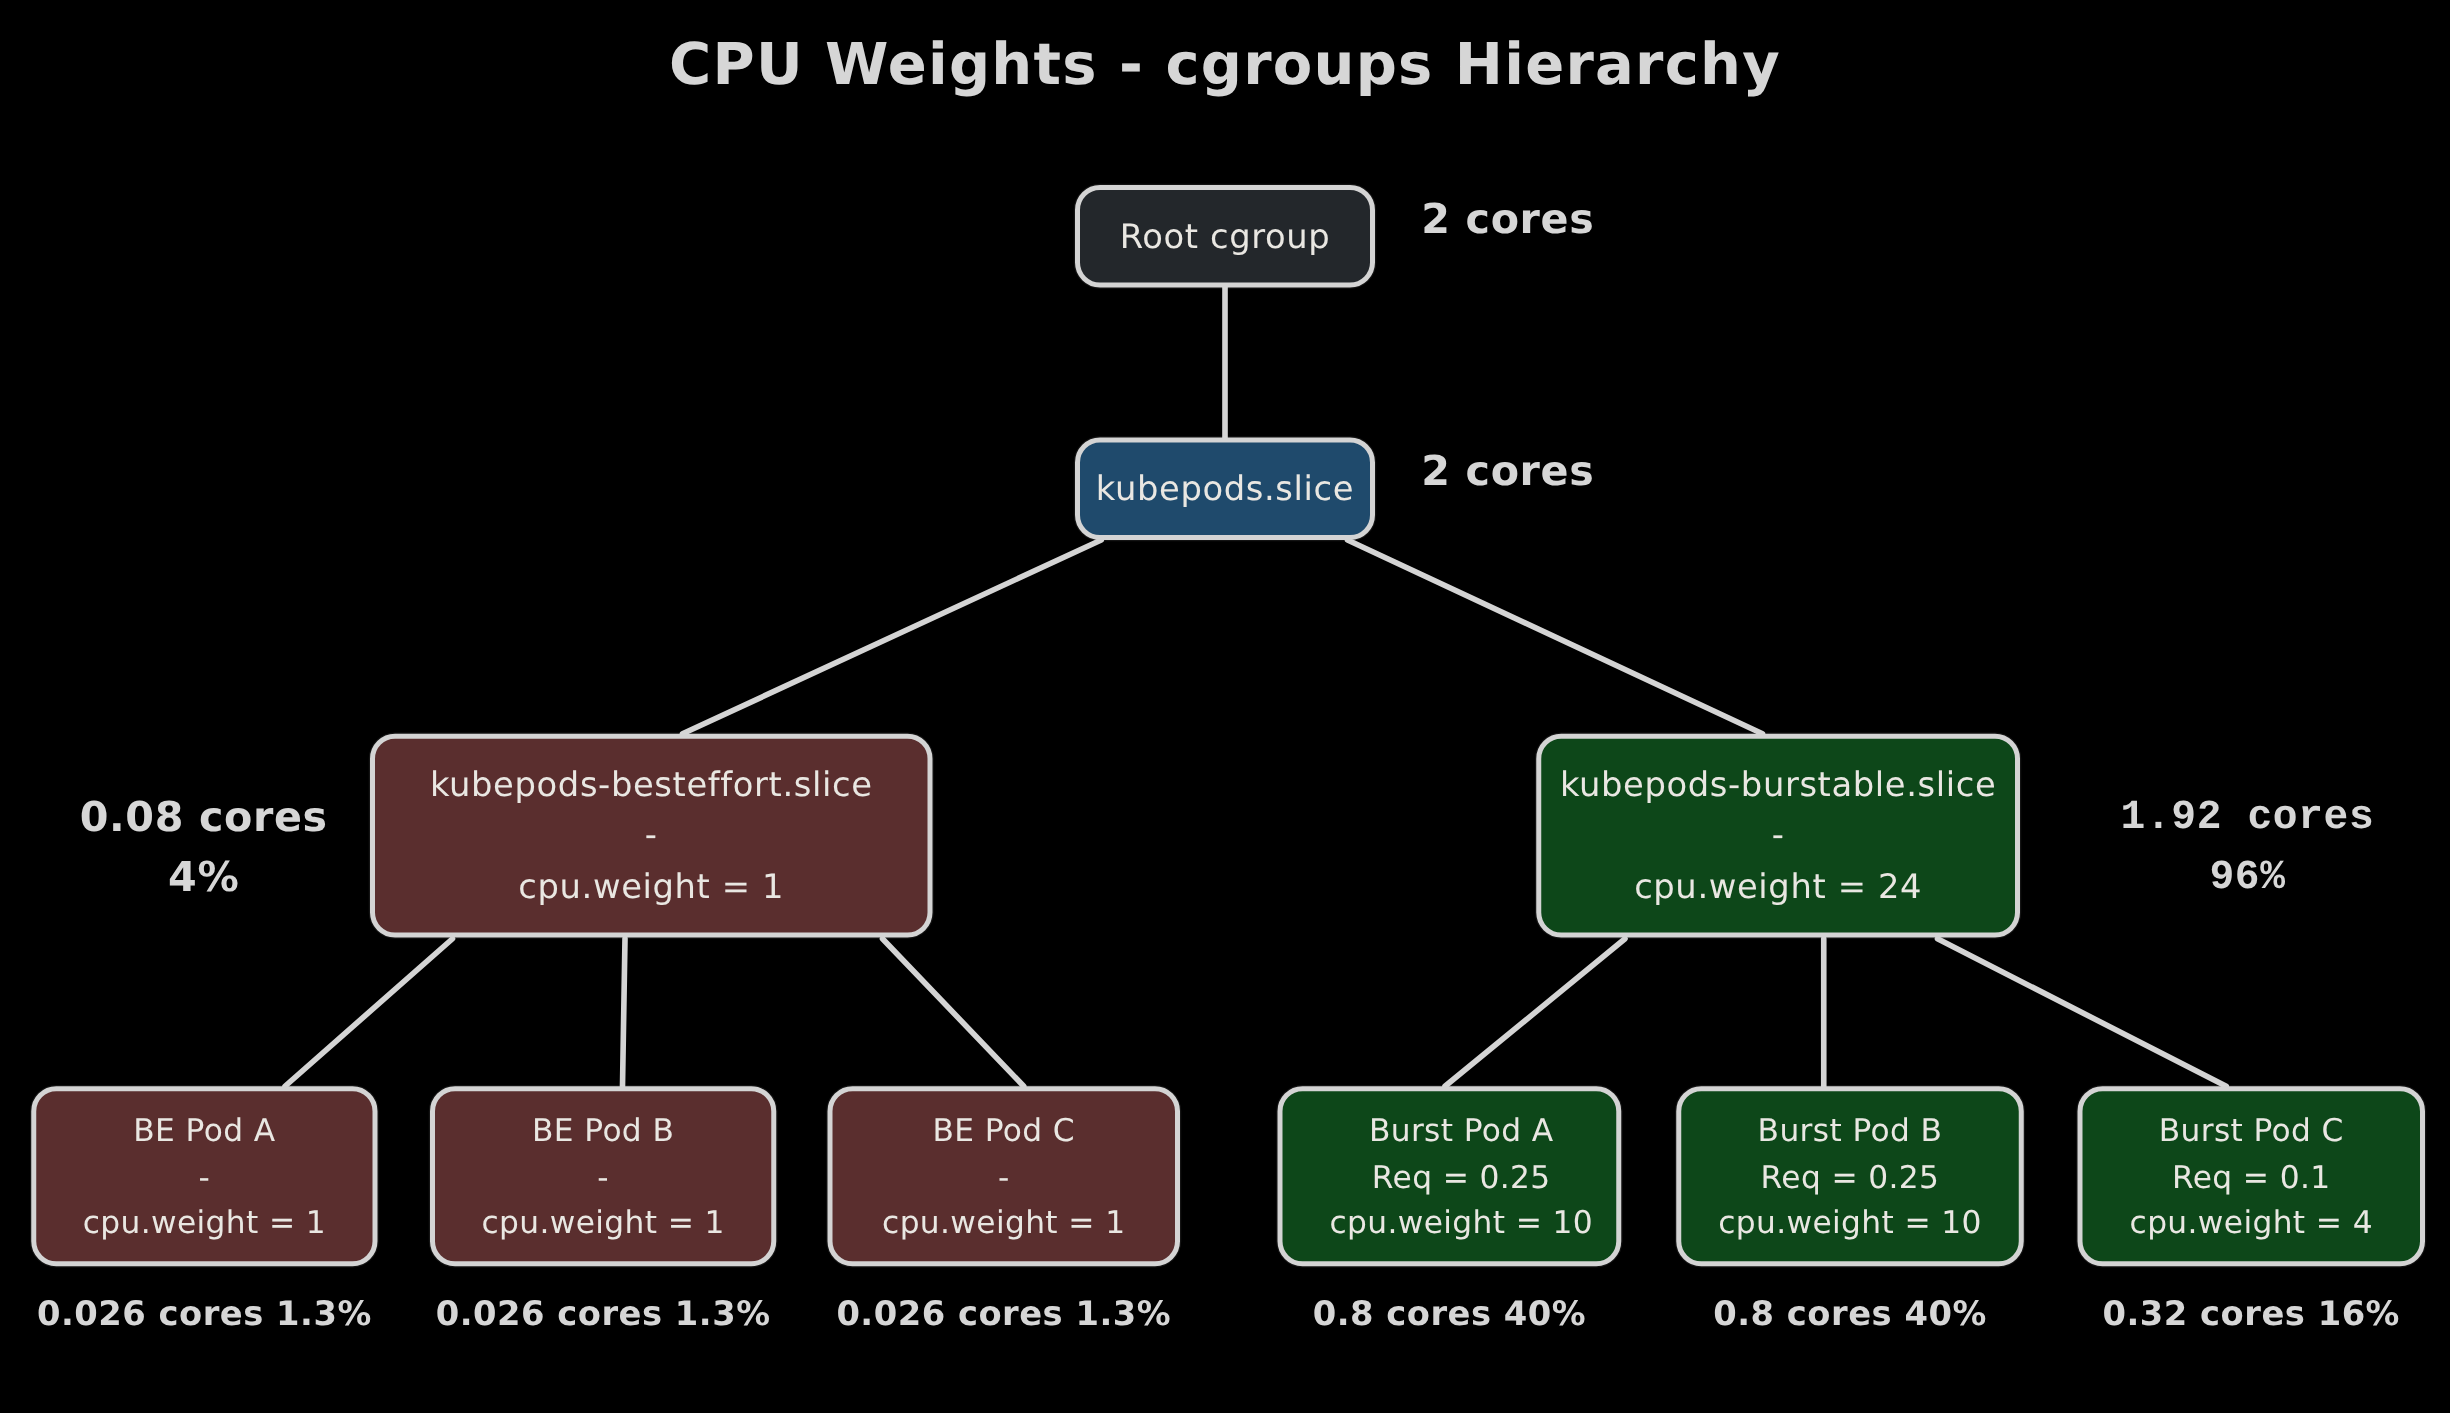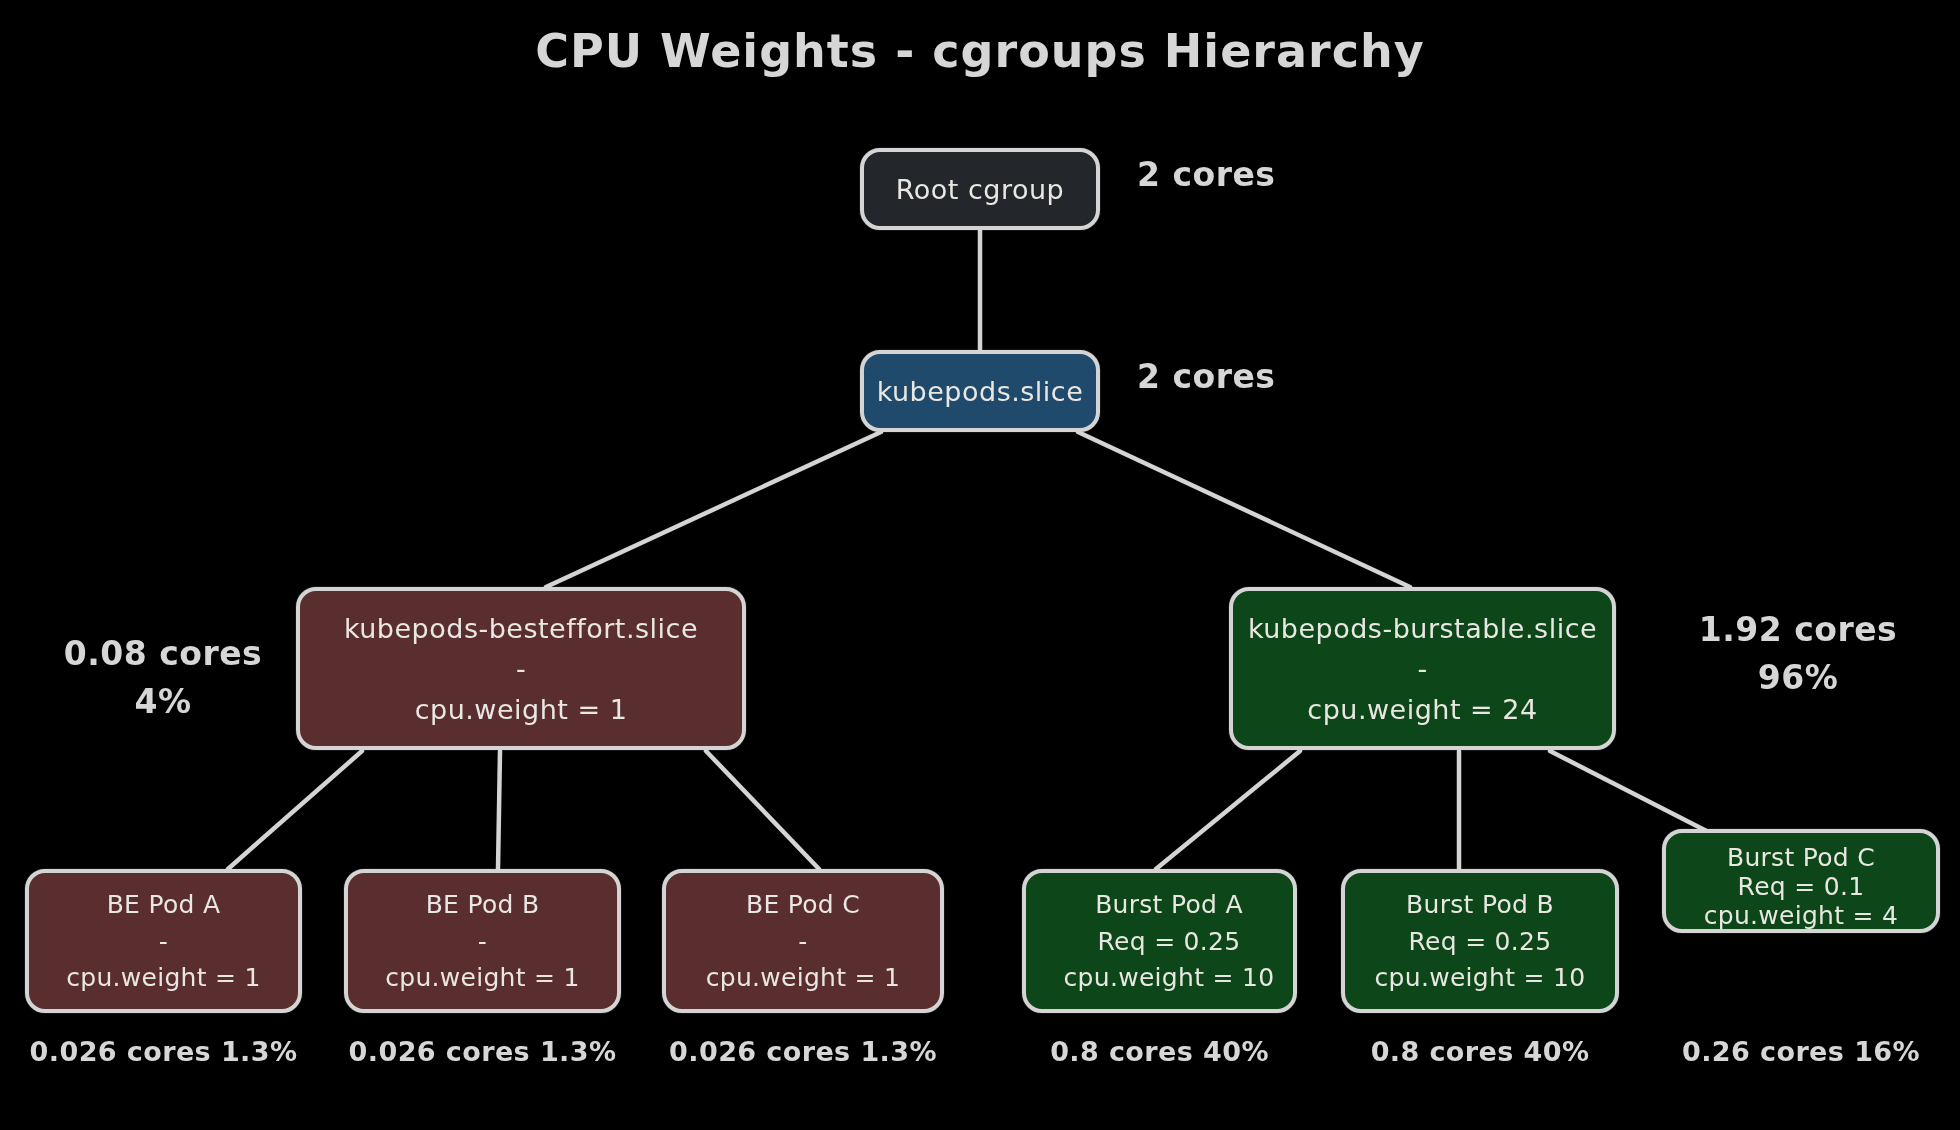--- a/index.html
+++ b/index.html
@@ -104,21 +104,21 @@
   <div class="annotation stacked" style="left:38px;top:630px;width:250px;">
     <span class="line">0.08 cores</span>
     <span class="line">4%</span>
   </div>
 
   <div class="node node-green slice-node" style="left:1229px;top:587px;width:387px;height:163px;">
     <span class="line">kubepods-burstable.slice</span>
     <span class="line">-</span>
     <span class="line">cpu.weight = 24</span>
   </div>
-  <div class="annotation stacked" style="left:1673px;top:606px;width:250px;">
+  <div class="annotation stacked" style="left:1673px;top:630px;width:250px;font-family:Liberation Mono, monospace;">
     <span class="line">1.92 cores</span>
     <span class="line">96%</span>
   </div>
 
   <div class="node node-maroon pod-node" style="left:25px;top:869px;width:277px;height:144px;border-radius:20px;">
     <span class="line">BE Pod A</span>
     <span class="line">-</span>
     <span class="line">cpu.weight = 1</span>
   </div>
   <div class="pod-stat" style="left:25px;top:1036px;width:277px;">
@@ -159,23 +159,23 @@
   <div class="node node-green pod-node" style="left:1341px;top:869px;width:278px;height:144px;">
     <span class="line">Burst Pod B</span>
     <span class="line">Req = 0.25</span>
     <span class="line">cpu.weight = 10</span>
   </div>
   <div class="pod-stat" style="left:1341px;top:1036px;width:278px;">
     <span class="line">0.8 cores</span>
     <span class="line">40%</span>
   </div>
 
-  <div class="node node-green pod-node" style="left:1662px;top:829px;width:278px;height:104px;">
+  <div class="node node-green pod-node" style="left:1662px;top:869px;width:278px;height:144px;">
     <span class="line">Burst Pod C</span>
     <span class="line">Req = 0.1</span>
     <span class="line">cpu.weight = 4</span>
   </div>
   <div class="pod-stat" style="left:1662px;top:1036px;width:278px;">
-    <span class="line">0.26 cores</span>
+    <span class="line">0.32 cores</span>
     <span class="line">16%</span>
   </div>
 
 </div>
 
 </body></html>

